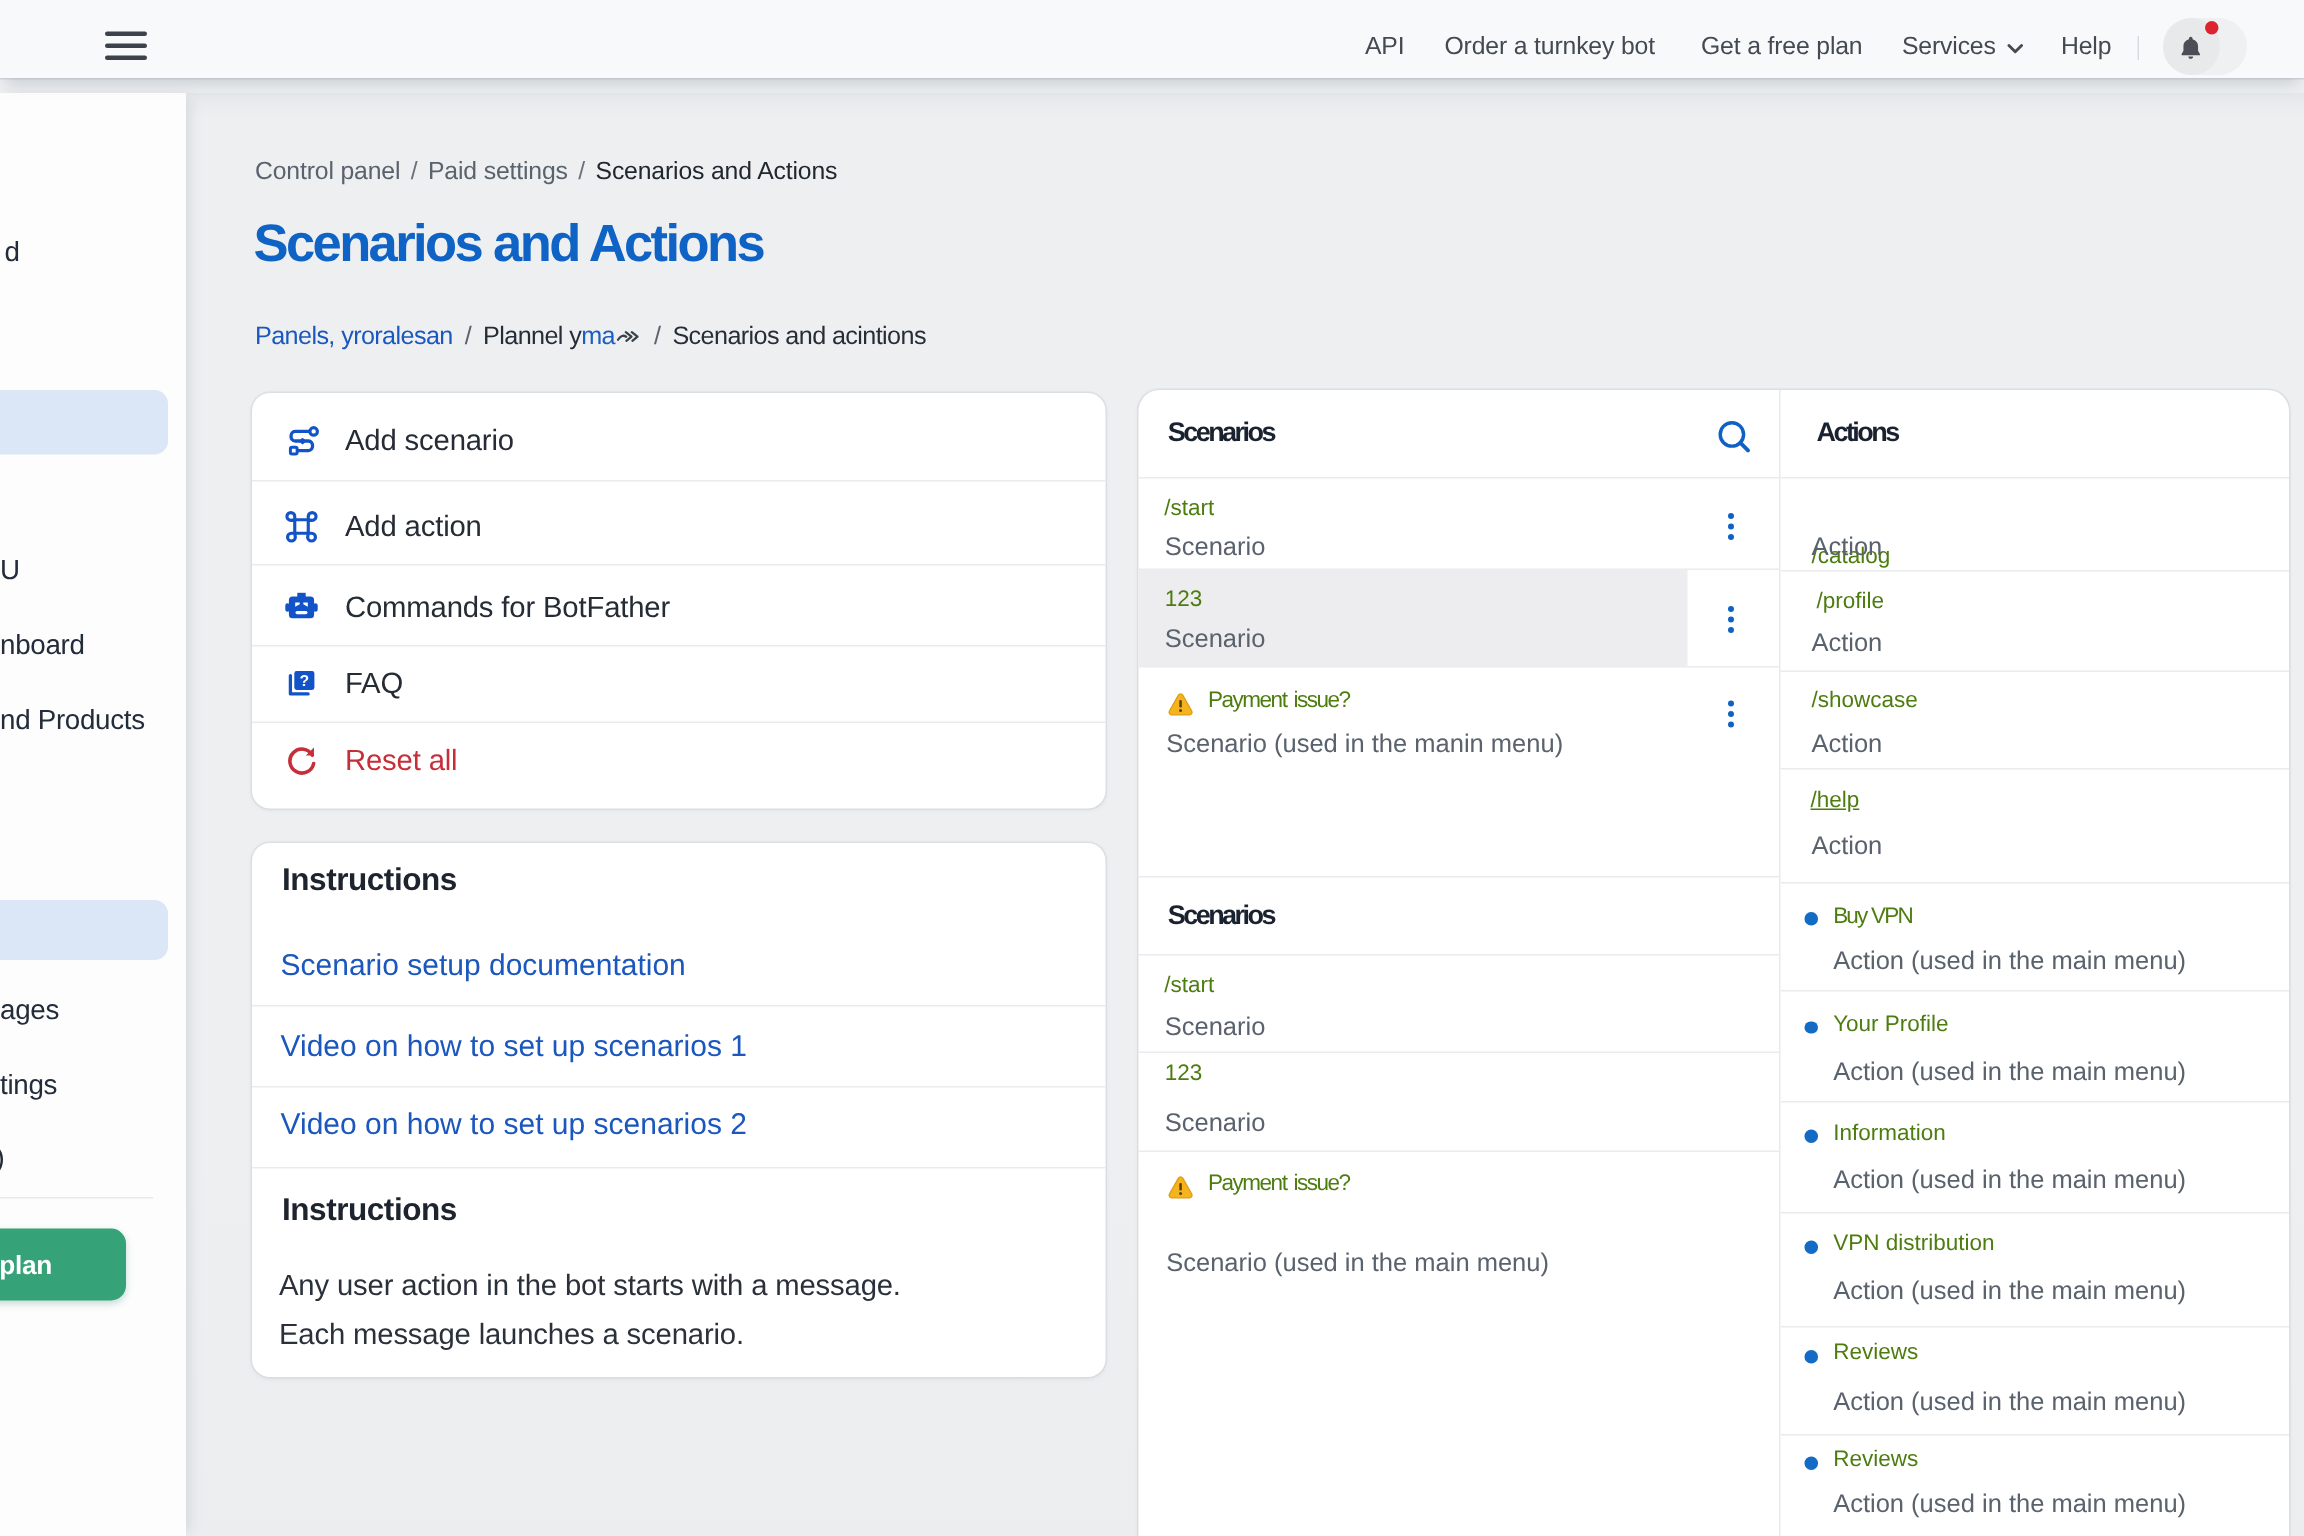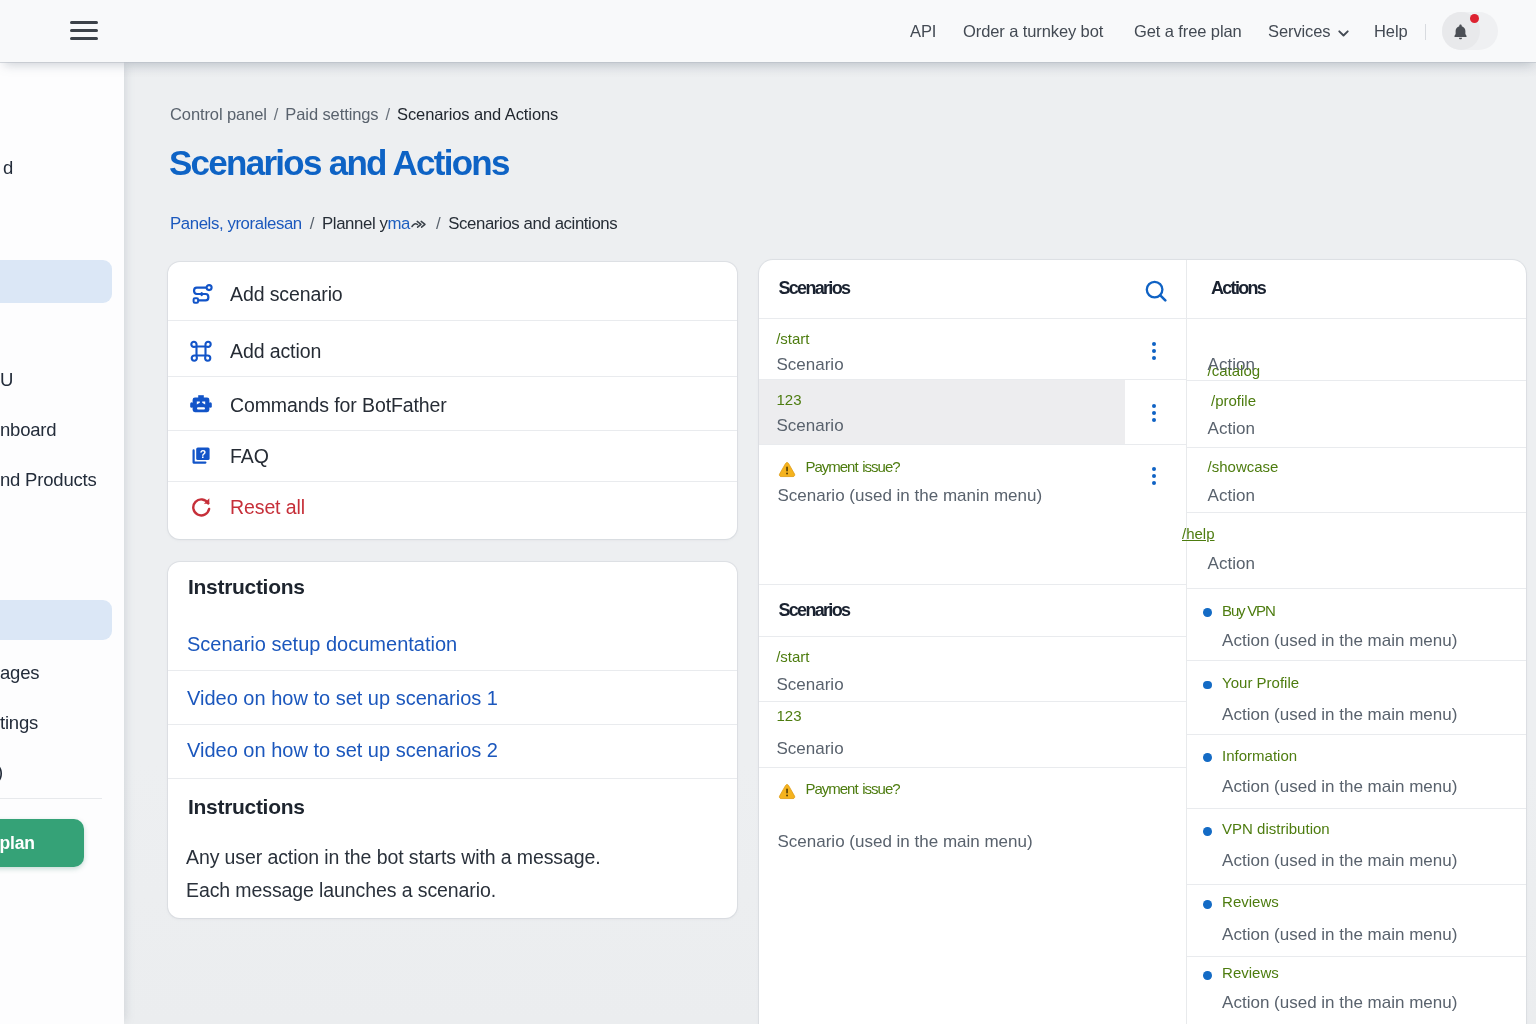--- a/index.html
+++ b/index.html
@@ -1,19 +1,19 @@
 <!DOCTYPE html>
 <html><head>
 <meta charset="utf-8">
 <style>
 * { margin:0; padding:0; box-sizing:border-box; }
 html,body { width:1536px; height:1024px; overflow:hidden; }
 body { font-family:"Liberation Sans", sans-serif; background:#edeff1; position:relative; }
 
-#topbar { position:absolute; left:0; top:0; width:1536px; height:62px; background:#f8f9fa; z-index:30; box-shadow:0 1px 0 rgba(182,188,196,.55), 0 7px 10px -4px rgba(118,128,140,.34);text-decoration:underline; }
+#topbar { position:absolute; left:0; top:0; width:1536px; height:52px; background:#f8f9fa; z-index:30; box-shadow:0 1px 0 rgba(182,188,196,.55), 0 7px 10px -4px rgba(118,128,140,.34);text-decoration:underline; }
 .burger { position:absolute; left:70px; top:21px; width:28px; height:20px; }
 .burger span { position:absolute; left:0; width:28px; height:2.6px; background:#3c4249; border-radius:2px; }
 .nav-item { position:absolute; top:0; height:62px; line-height:62px; font-size:16.5px; color:#434a53; letter-spacing:-0.1px; white-space:nowrap; }
 #nav-divider { position:absolute; left:1425px; top:24px; width:1px; height:16px; background:#d8dbdf; }
 #bellpill { position:absolute; left:1442px; top:12px; width:56px; height:38px; border-radius:19px; background:#eff0f2; }
 #bellpill .inner { position:absolute; left:0; top:0; width:38px; height:38px; border-radius:19px; background:#e8e9eb; }
 #bellpill .dot { position:absolute; left:28px; top:2px; width:9px; height:9px; border-radius:50%; background:#dd2230; }
 
 #sidebar { position:absolute; left:0; top:62px; width:124px; height:962px; background:#fdfdfe; z-index:10; box-shadow:4px 0 9px -3px rgba(130,140,152,.28); }
 #sidebar .pill { position:absolute; left:-12px; width:124px; height:43px; background:#dbe7f6; border-radius:9px; }
@@ -218,21 +218,21 @@
     <div class="hd" style="left:452px; top:18px;">Actions</div>
     <div class="t" style="left:448.6px; top:69.8px;margin-top:32px;">/catalog</div>
     <div class="s" style="left:448.6px; top:95.3px;">Action</div>
     <div class="sepR" style="top:119.6px;"></div>
     <div class="t" style="left:452px; top:131.5px;">/profile</div>
     <div class="s" style="left:448.6px; top:159.3px;">Action</div>
     <div class="sepR" style="top:187.2px;"></div>
     <div class="t" style="left:448.6px; top:197.5px;">/showcase</div>
     <div class="s" style="left:448.6px; top:225.7px;">Action</div>
     <div class="sepR" style="top:251.7px;"></div>
-    <div class="t" style="left:423px; top:264.8px;text-decoration:underline;">/help</div>
+    <div class="t" style="left:448px; top:264.8px;text-decoration:underline;">/help</div>
     <div class="s" style="left:448.6px; top:294.2px;">Action</div>
     <div class="sepR" style="top:327.8px;"></div>
 
     <div class="blt" style="top:347.9px;"></div>
     <div class="t" style="left:463.1px; top:341.9px; letter-spacing:-1.2px;">Buy VPN</div>
     <div class="s" style="left:463.1px; top:370.8px;">Action (used in the main menu)</div>
     <div class="sepR" style="top:400.2px;"></div>
     <div class="blt" style="top:420.5px;"></div>
     <div class="t" style="left:463.1px; top:413.8px;">Your Profile</div>
     <div class="s" style="left:463.1px; top:444.5px;">Action (used in the main menu)</div>

